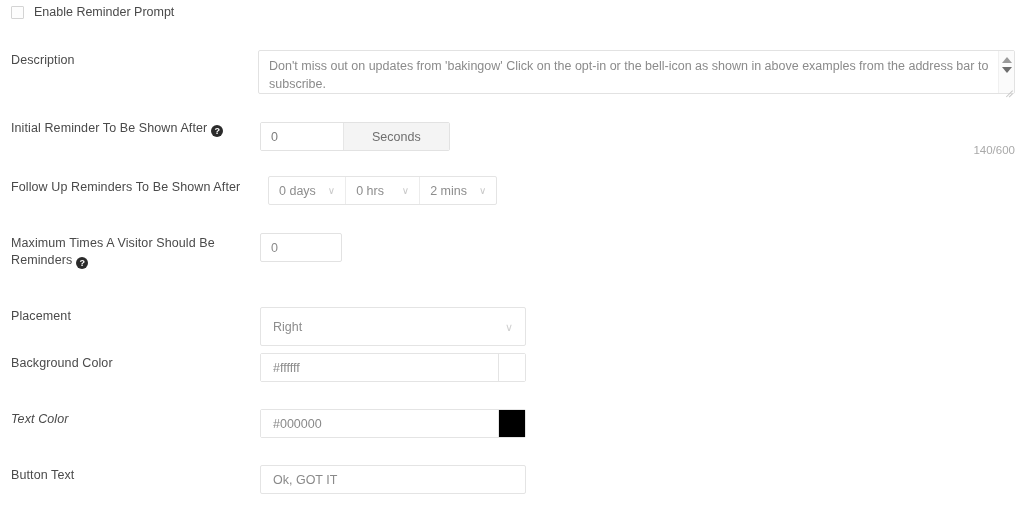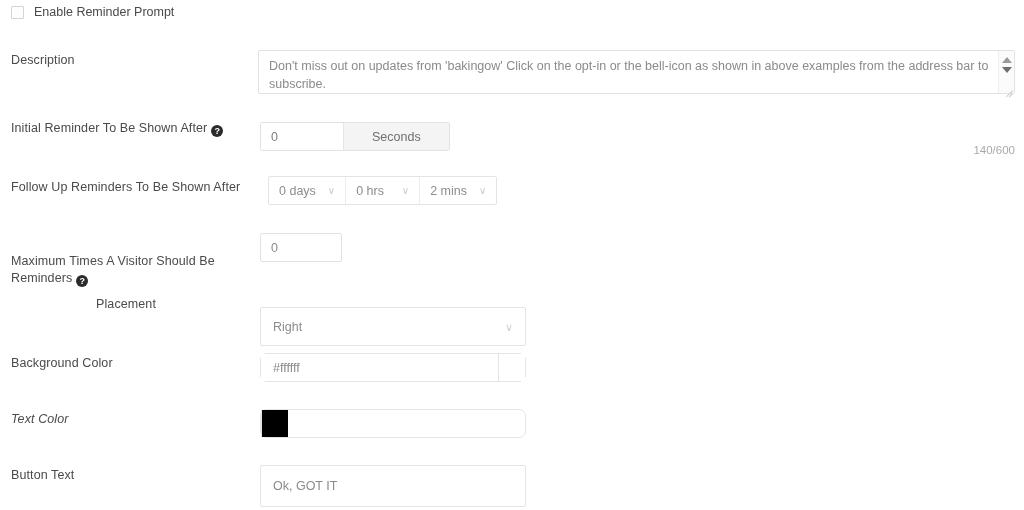--- a/index.html
+++ b/index.html
@@ -256,21 +256,21 @@
   #background-color-row { top: 350px; }
   #text-color-row { top: 406px; }
   .color-group {
     position: absolute;
     left: 260px;
     top: 3px;
     width: 266px;
     height: 29px;
     display: flex;
     border: 1px solid #e4e4e4;
-    border-radius: 7px;
+    border-radius: 2px;
     background: #fff;
   }
   .color-group input {
     flex: 1;
     border: none;
     padding: 0 12px;
     font-family: "Liberation Sans", sans-serif;
     font-size: 12.5px;
     color: #8a8a8a;
     outline: none;
@@ -281,21 +281,21 @@
     border-left: 1px solid #e4e4e4;
   }
 
   
   #button-text-row { top: 462px; }
   .text-input {
     position: absolute;
     left: 260px;
     top: 3px;
     width: 266px;
-    height: 42px;
+    height: 29px;
     padding: 0 12px;
     border: 1px solid #e4e4e4;
     background: #fff;
     border-radius: 2px;
     font-family: "Liberation Sans", sans-serif;
     font-size: 12.5px;
     color: #8a8a8a;
     outline: none;
   }
 </style>
@@ -345,46 +345,47 @@
       <span class="chevron">∨</span>
     </div>
     <div class="mini-select">
       <span>2 mins</span>
       <span class="chevron">∨</span>
     </div>
   </div>
 </div>
 
 <div class="field-row" id="max-times-row">
-  <div class="label" style="top:23px; width:230px;">
+  <div class="label" style="top:5px; width:230px;">
     <span>Maximum Times A Visitor Should Be</span><br>
     <span>Reminders</span><span class="help-icon">?</span>
   </div>
   <input class="input-base small-input" value="0" style="">
 </div>
 
 <div class="field-row" id="placement-row">
-  <div class="label" style="top:2px;text-align:center;">Placement</div>
+  <div class="label" style="top:14px;">Placement</div>
   <div class="wide-select">
     <span>Right</span>
     <span class="chevron">∨</span>
   </div>
 </div>
 
 <div class="field-row" id="background-color-row">
   <div class="label" style="top:5px;">Background Color</div>
   <div class="color-group">
     <input value="#ffffff" style="">
     <span class="swatch" id="bg-swatch" style="background: rgb(255, 255, 255);"></span>
   </div>
 </div>
 
 <div class="field-row" id="text-color-row">
   <div class="label" style="top:5px;font-style:italic;">Text Color</div>
   <div class="color-group">
+    <input value="#000000" style="">
     <span class="swatch" id="text-swatch" style="background: rgb(0, 0, 0);"></span>
   </div>
 </div>
 
 <div class="field-row" id="button-text-row">
   <div class="label" style="top:5px;">Button Text</div>
   <input class="text-input" value="Ok, GOT IT" style="">
   <div class="counter" style="left:425px; top:40px; width:100px;margin-top:28px;">10/100</div>
 </div>
 

